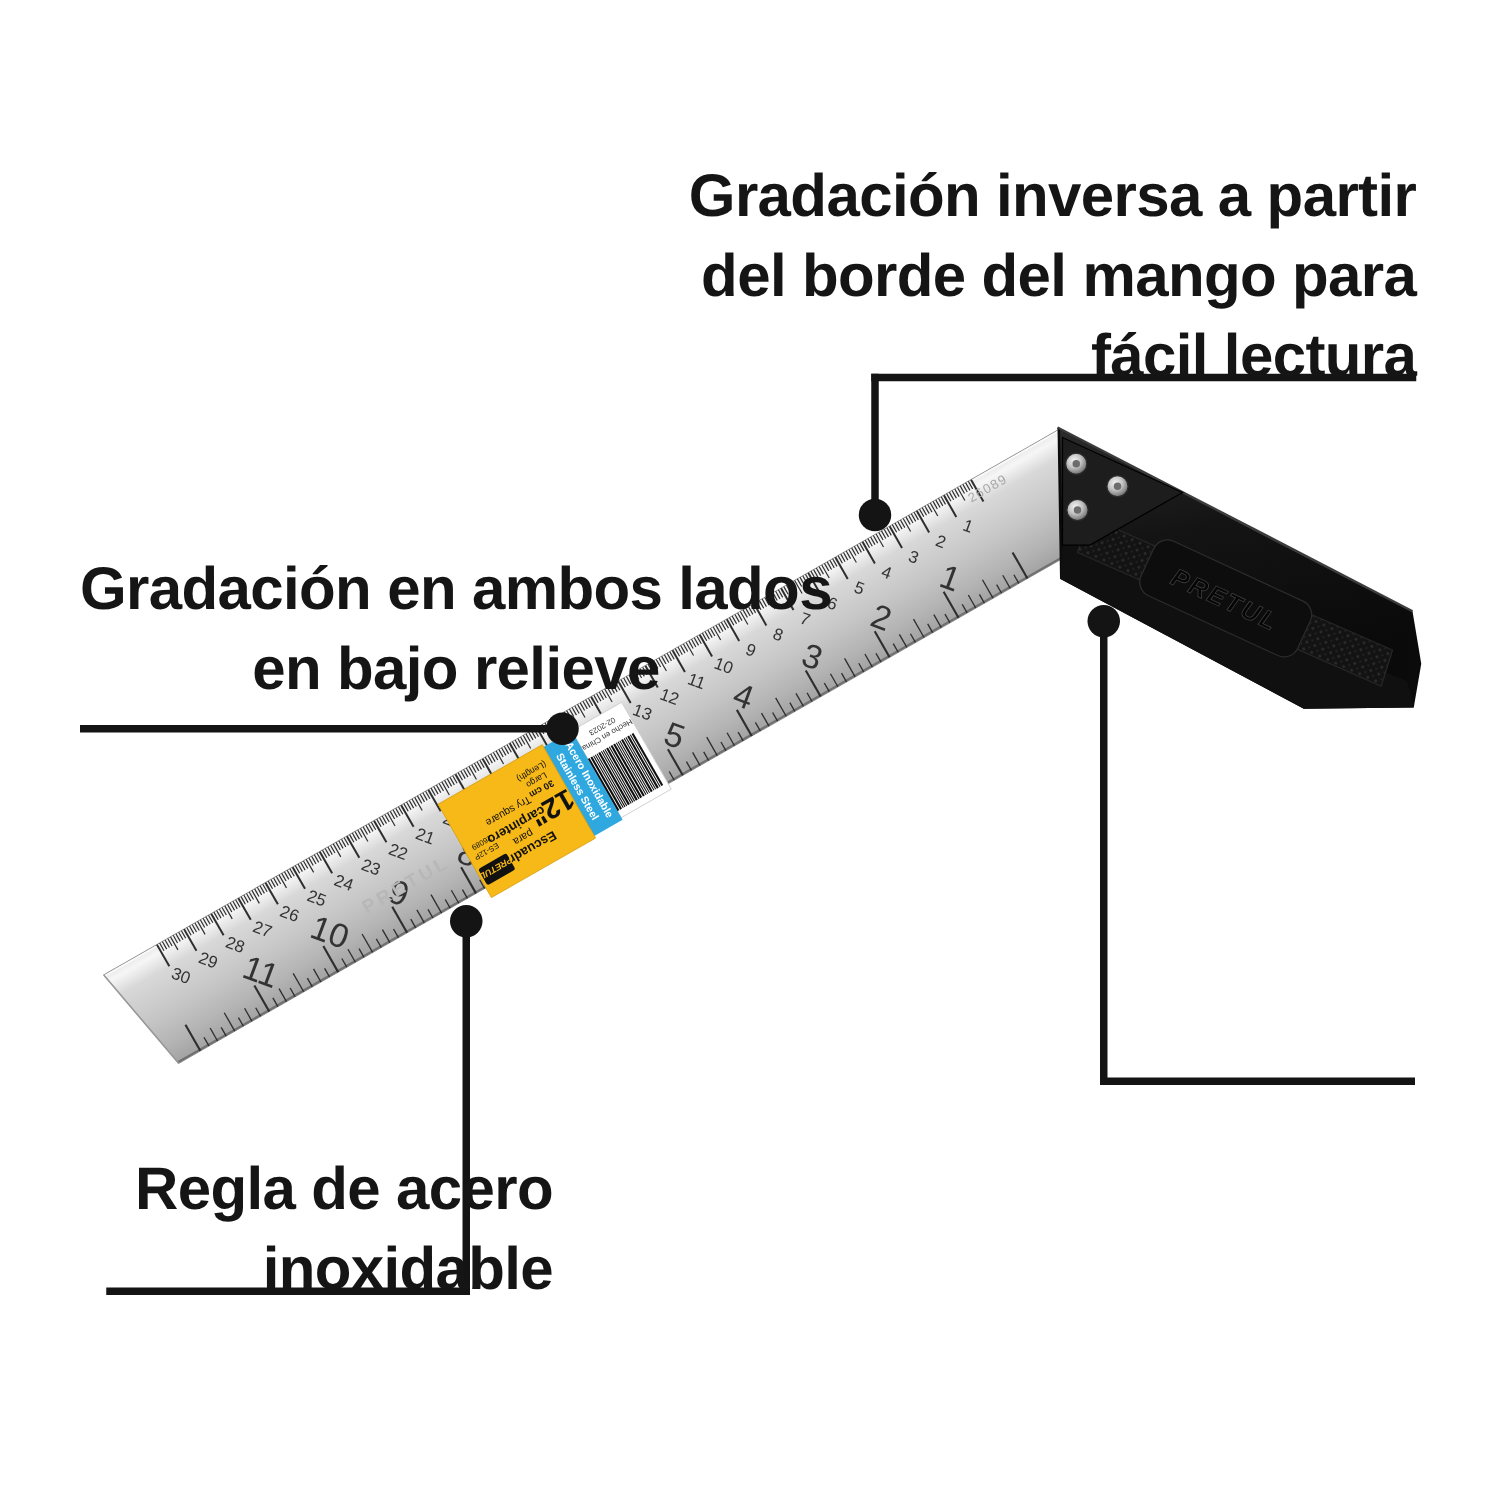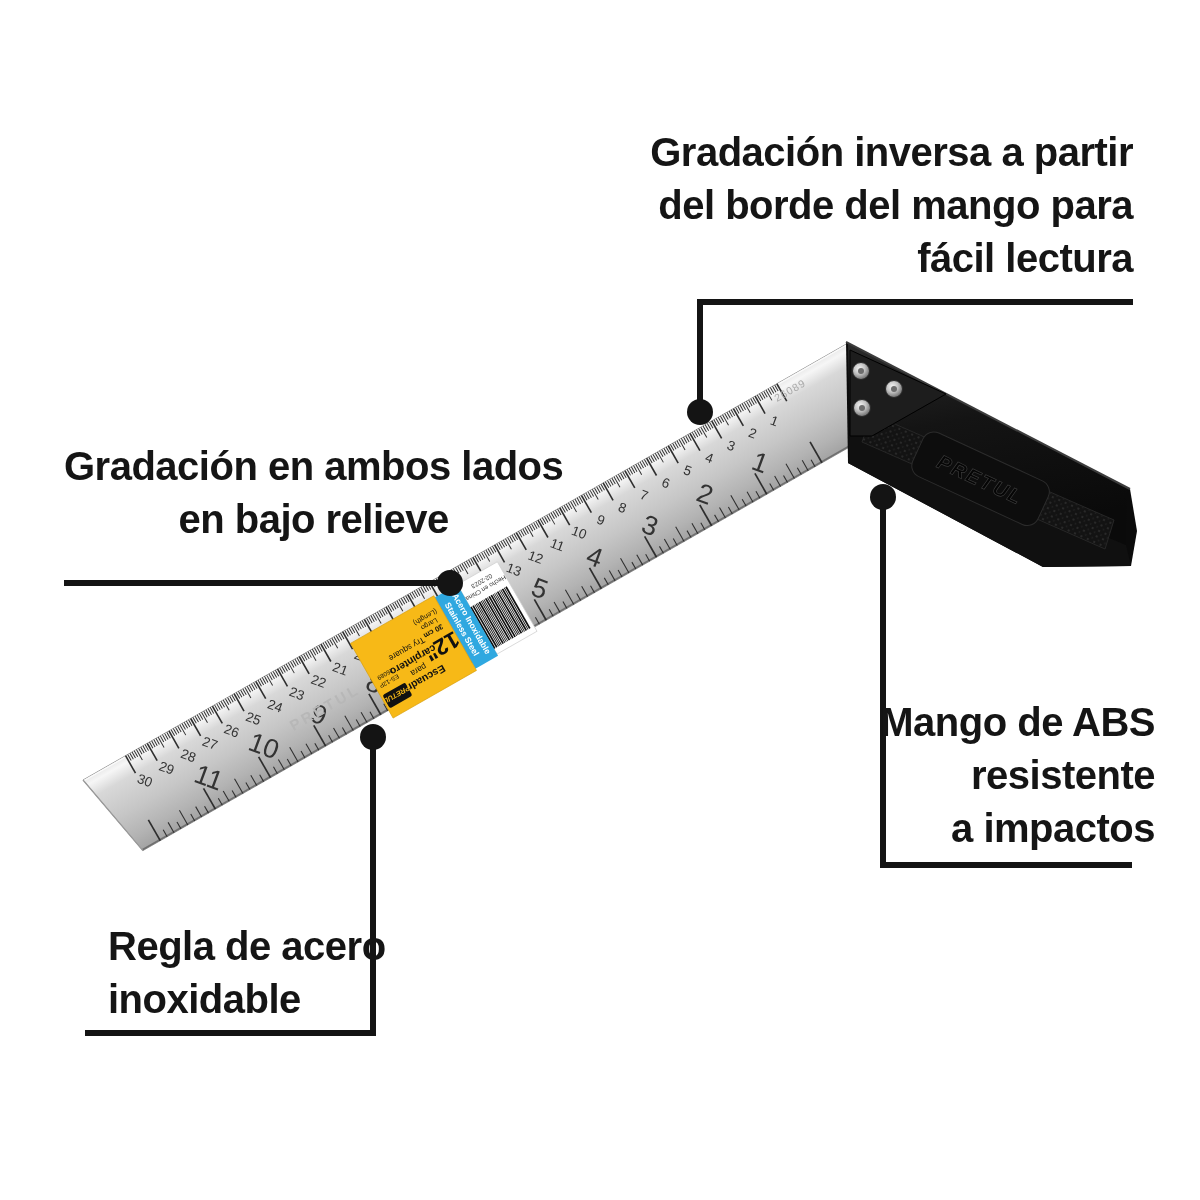--- a/index.html
+++ b/index.html
@@ -1,19 +1,19 @@
 <!DOCTYPE html>
 <html><head>
 <meta charset="utf-8">
 <style>
   html,body{margin:0;padding:0;background:#ffffff;}
   #stage{position:relative;width:1200px;height:1200px;background:#fff;overflow:hidden;
          font-family:"Liberation Sans",sans-serif;}
   #art{position:absolute;left:0;top:0;}
-  .callout{position:absolute;color:#151515;font-weight:700;font-size:40px;line-height:1.33;
+  .callout{position:absolute;color:#151515;font-weight:700;font-size:48px;line-height:1.33;
            letter-spacing:-0.5px;white-space:pre-line;}
   .r{text-align:right;}
   .l{text-align:left;}
   svg text{font-family:"Liberation Sans",sans-serif;}
 </style>
 </head>
 <body>
 
 <div id="stage">
 
@@ -598,19 +598,16 @@
     <circle cx="883" cy="497" r="13"></circle>
     <circle cx="373" cy="737" r="13"></circle>
   </g>
 </svg>
 
 <div class="callout r" style="right:67px; top:126px;">Gradación inversa a partir
 del borde del mango para
 fácil lectura</div>
 <div class="callout l" style="left:64px; top:440px;text-align:center;">Gradación en ambos lados
 en bajo relieve</div>
-<div class="callout r" style="right:45px; top:696px;">Mango de ABS
-resistente
-a impactos</div>
-<div class="callout l" style="left:108px; top:920px;">Regla de acero
+<div class="callout l" style="left:108px; top:920px;text-align:right;">Regla de acero
 inoxidable</div>
 
 </div>
 
 </body></html>

